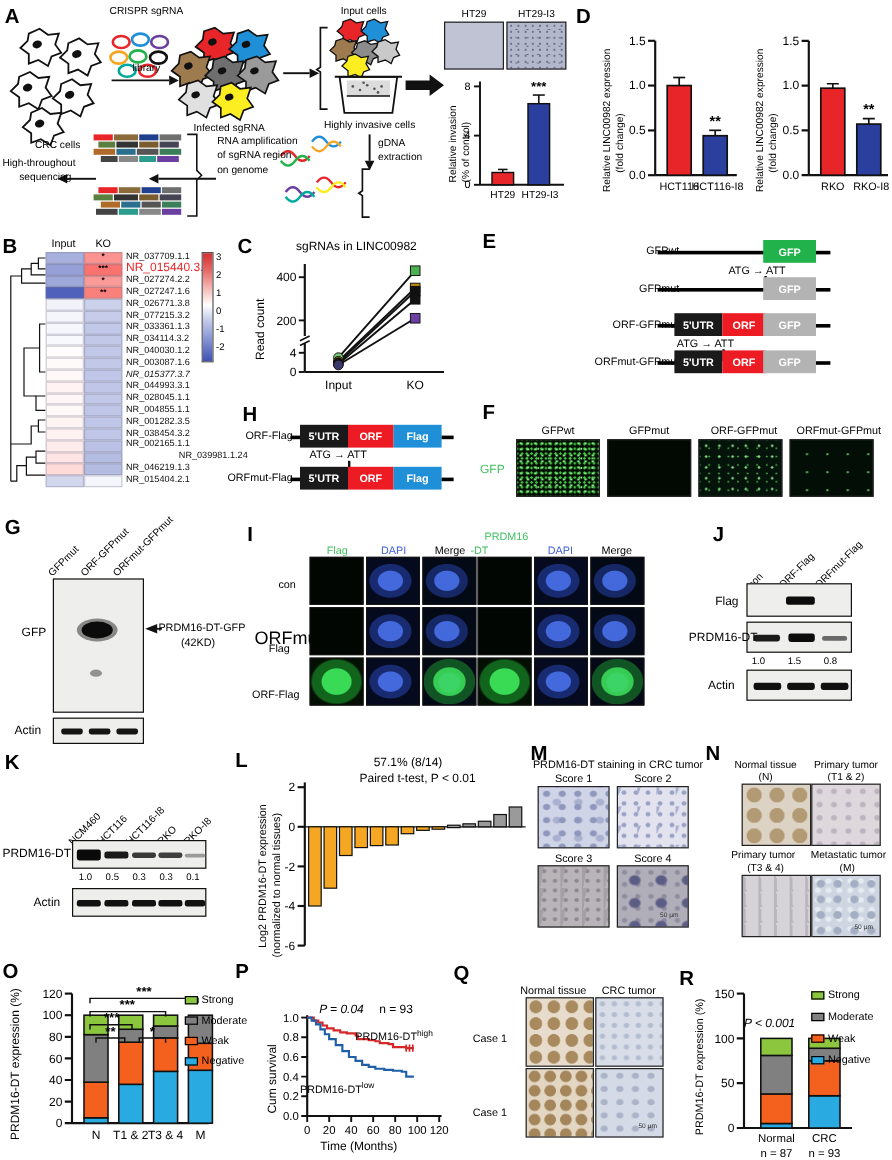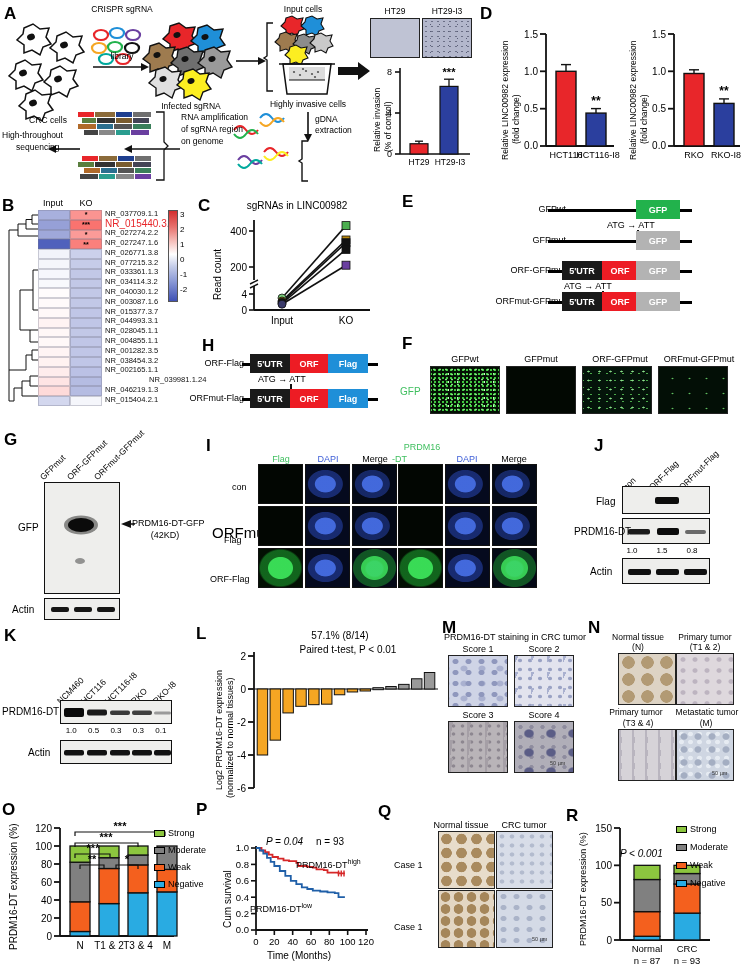--- a/index.html
+++ b/index.html
@@ -390,21 +390,21 @@
       <div style="position: absolute; left: 0px; top: -1.5px; font-size: 7.6px; white-space: nowrap; color: rgb(17, 17, 17);">NR_037709.1.1</div>
       <div style="position: absolute; left: 0px; top: 8.3px; font-size: 10px; white-space: nowrap; color: rgb(232, 38, 42);">NR_015440.3.4</div>
       <div style="position: absolute; left: 0px; top: 18.1px; font-size: 7.6px; white-space: nowrap; color: rgb(17, 17, 17);">NR_027274.2.2</div>
       <div style="position: absolute; left: 0px; top: 27.9px; font-size: 7.6px; white-space: nowrap; color: rgb(17, 17, 17);">NR_027247.1.6</div>
       <div style="position: absolute; left: 0px; top: 37.7px; font-size: 7.6px; white-space: nowrap; color: rgb(17, 17, 17);">NR_026771.3.8</div>
       <div style="position: absolute; left: 0px; top: 47.5px; font-size: 7.6px; white-space: nowrap; color: rgb(17, 17, 17);">NR_077215.3.2</div>
       <div style="position: absolute; left: 0px; top: 57.3px; font-size: 7.6px; white-space: nowrap; color: rgb(17, 17, 17);">NR_033361.1.3</div>
       <div style="position: absolute; left: 0px; top: 67.1px; font-size: 7.6px; white-space: nowrap; color: rgb(17, 17, 17);">NR_034114.3.2</div>
       <div style="position: absolute; left: 0px; top: 76.9px; font-size: 7.6px; white-space: nowrap; color: rgb(17, 17, 17);">NR_040030.1.2</div>
       <div style="position: absolute; left: 0px; top: 86.7px; font-size: 7.6px; white-space: nowrap; color: rgb(17, 17, 17);">NR_003087.1.6</div>
-      <div style="position: absolute; left: 0px; top: 96.5px; font-size: 7.6px; white-space: nowrap; color: rgb(17, 17, 17);">NR_015377.3.7</div>
+      <div style="position: absolute; left: 0px; top: 96.5px; font-size: 7.6px; white-space: nowrap; color: rgb(17, 17, 17); font-style: italic;">NR_015377.3.7</div>
       <div style="position: absolute; left: 0px; top: 106.3px; font-size: 7.6px; white-space: nowrap; color: rgb(17, 17, 17);">NR_044993.3.1</div>
       <div style="position: absolute; left: 0px; top: 116.1px; font-size: 7.6px; white-space: nowrap; color: rgb(17, 17, 17);">NR_028045.1.1</div>
       <div style="position: absolute; left: 0px; top: 125.9px; font-size: 7.6px; white-space: nowrap; color: rgb(17, 17, 17);">NR_004855.1.1</div>
       <div style="position: absolute; left: 0px; top: 135.7px; font-size: 7.6px; white-space: nowrap; color: rgb(17, 17, 17);">NR_001282.3.5</div>
       <div style="position: absolute; left: 0px; top: 145.5px; font-size: 7.6px; white-space: nowrap; color: rgb(17, 17, 17);">NR_038454.3.2</div>
       <div style="position: absolute; left: 0px; top: 155.3px; font-size: 7.6px; white-space: nowrap; color: rgb(17, 17, 17);">NR_002165.1.1</div>
       <div style="position: absolute; left: 0px; top: 165.1px; font-size: 7.6px; white-space: nowrap; color: rgb(17, 17, 17); padding-left: 44px;">NR_039981.1.24</div>
       <div style="position: absolute; left: 0px; top: 174.9px; font-size: 7.6px; white-space: nowrap; color: rgb(17, 17, 17);">NR_046219.1.3</div>
       <div style="position: absolute; left: 0px; top: 184.7px; font-size: 7.6px; white-space: nowrap; color: rgb(17, 17, 17);">NR_015404.2.1</div>
     </div>

